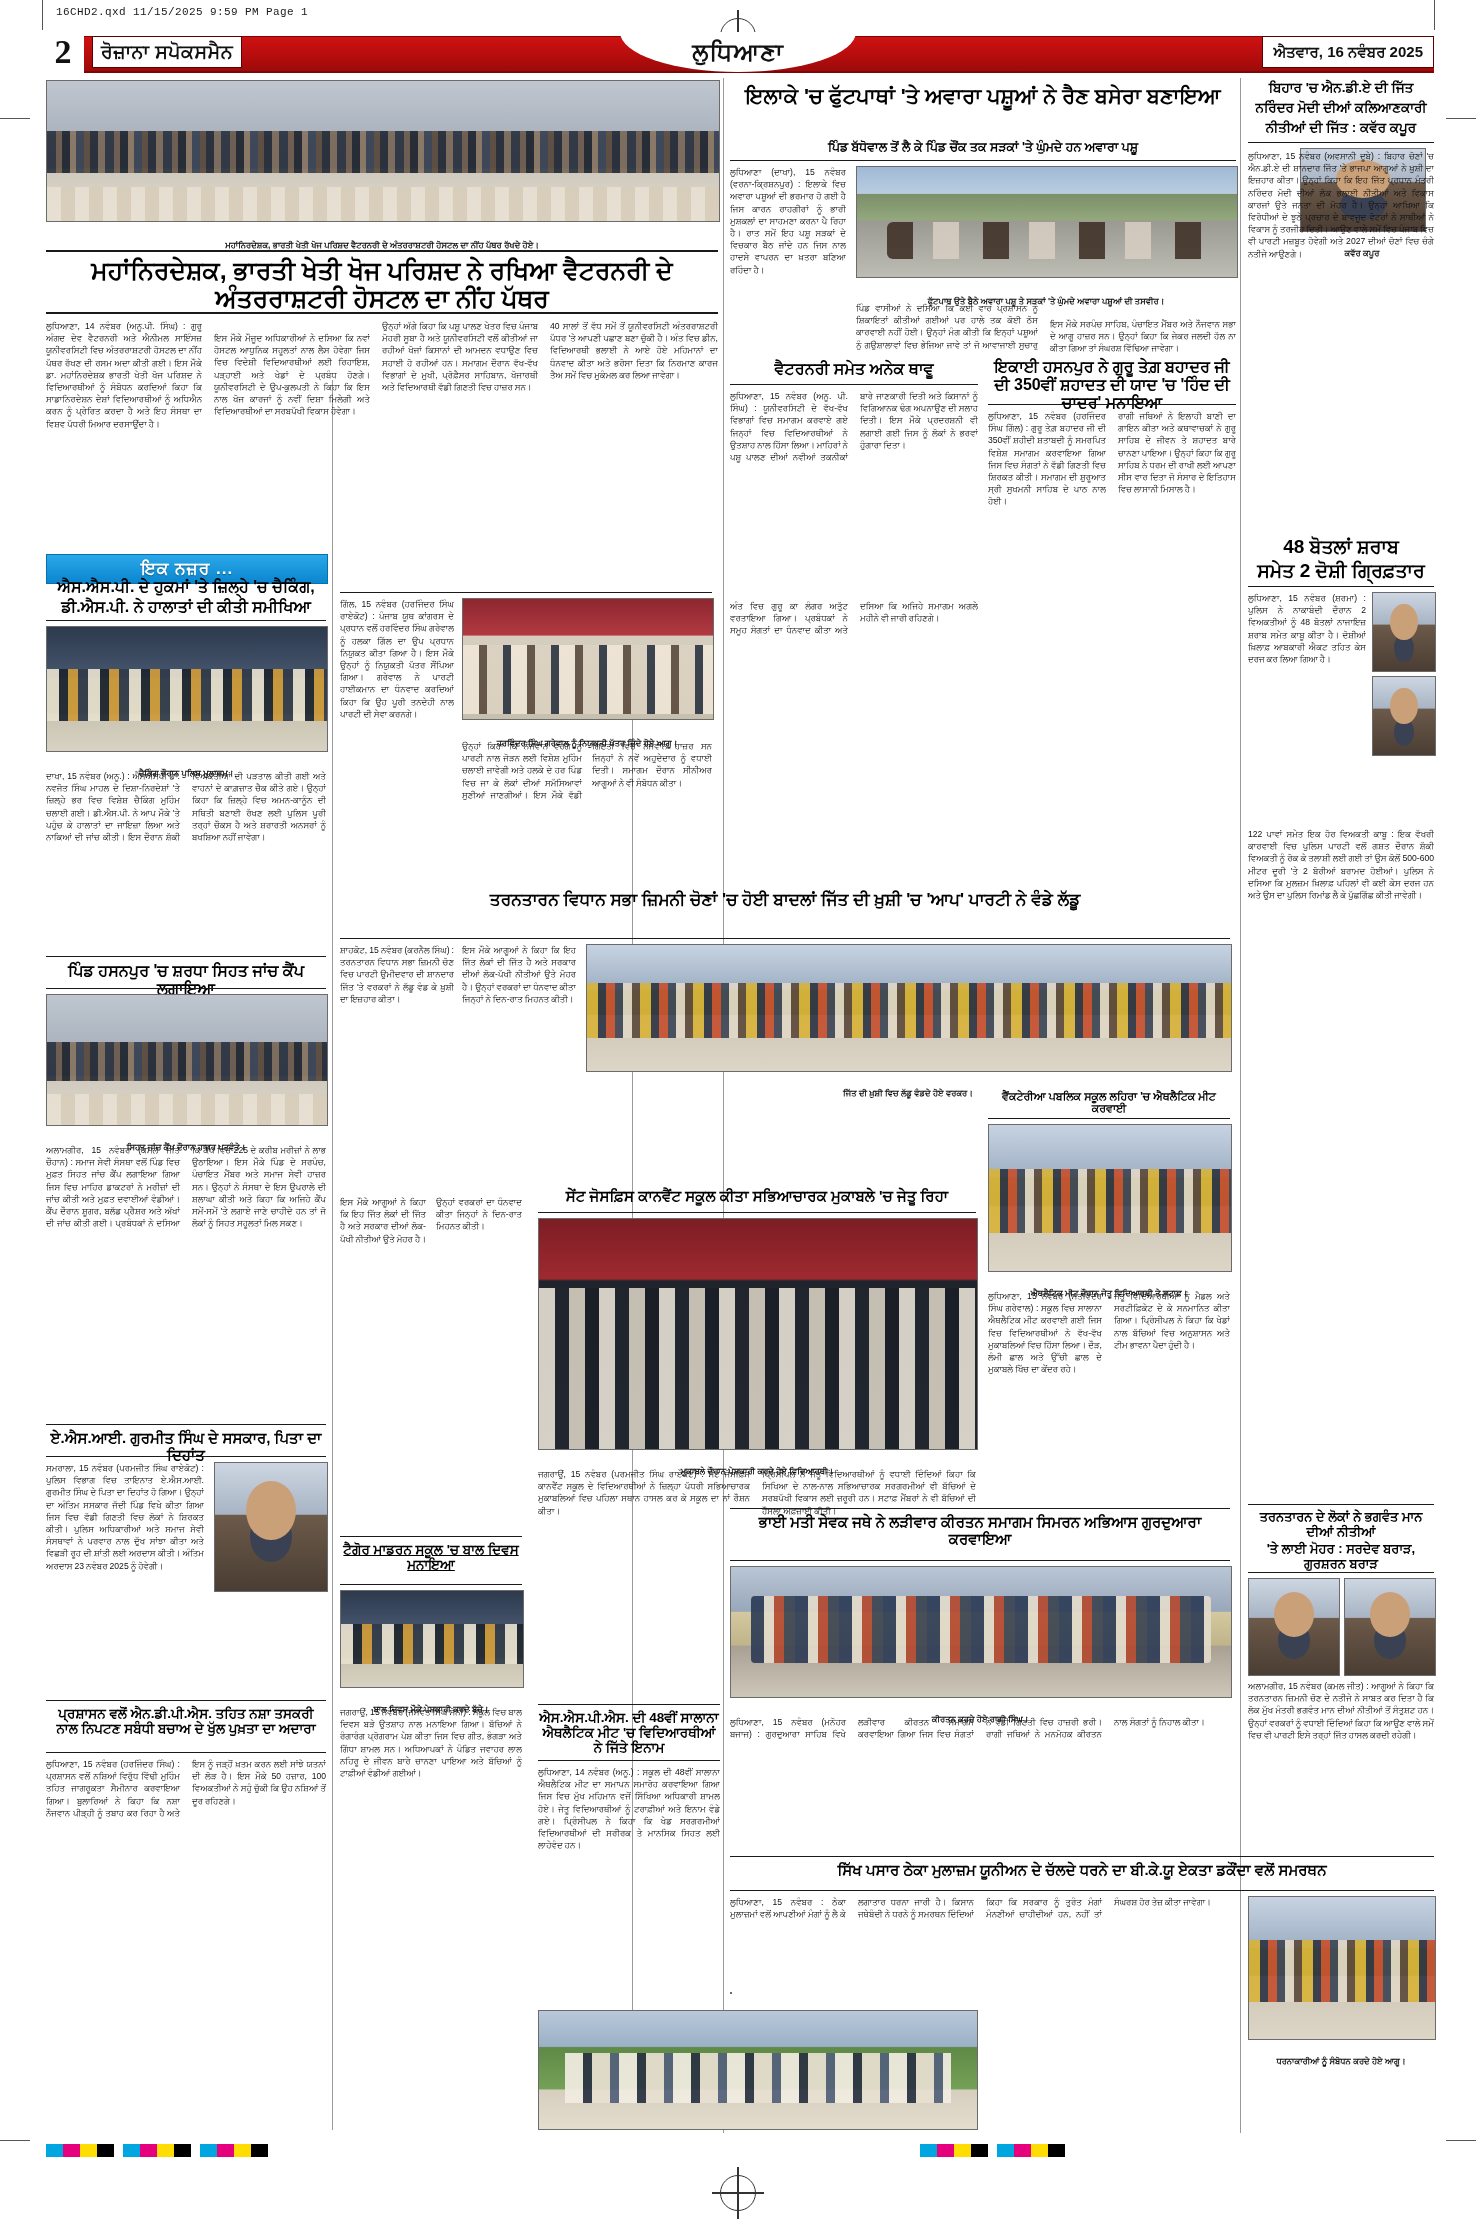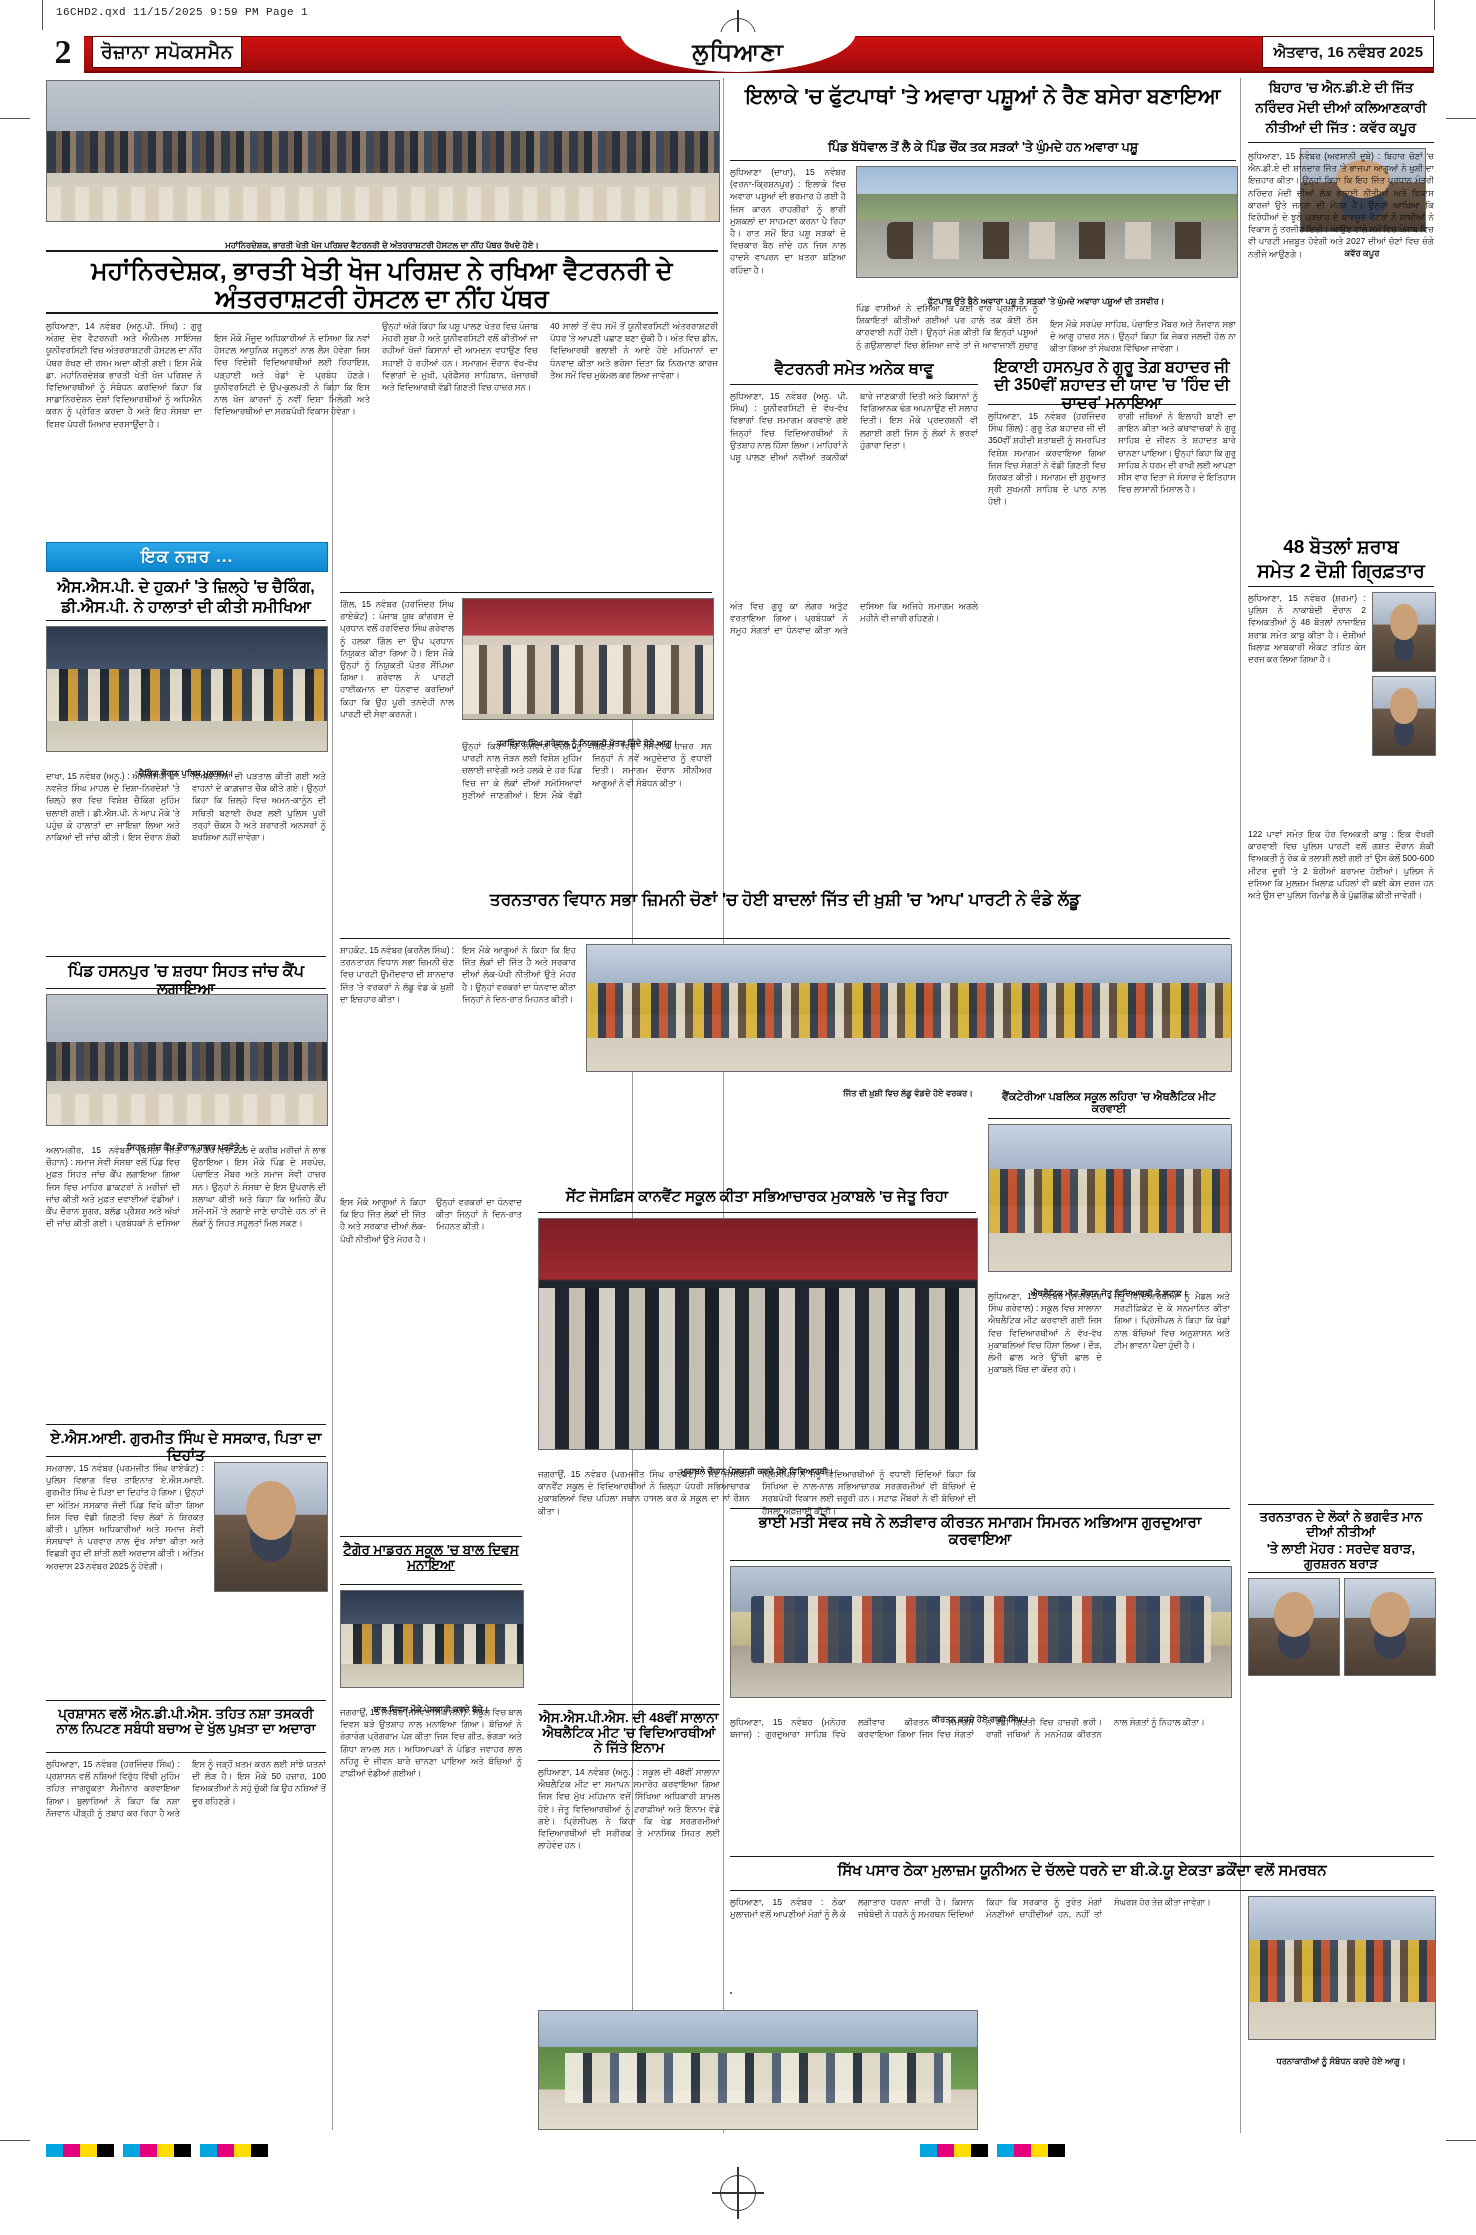--- a/index.html
+++ b/index.html
@@ -42,21 +42,21 @@
   .hl.sm{font-size:13.5px;}
   .hl.left{text-align:left;}
 
   .subhl{position:absolute;font-size:12.5px;font-weight:bold;color:#000;text-align:center;line-height:1.2;}
 
   .body{position:absolute;font-size:8.6px;line-height:1.42;color:#111;text-align:justify;
     -webkit-hyphens:auto;hyphens:auto;word-spacing:-0.4px;overflow:hidden;}
   .cap{position:absolute;font-size:8.4px;font-weight:bold;color:#111;text-align:center;line-height:1.25;overflow:hidden;margin-top:16px;}
 
   .bluebar{position:absolute;background:linear-gradient(180deg,#2aa8e8,#0b86d0);
-    border:1px solid #0a6fae;display:flex;align-items:center;justify-content:center;}
+    border:1px solid #0a6fae;display:flex;align-items:center;justify-content:center;margin-top:12px;}
   .bluebar span{color:#fff;font-weight:bold;font-size:17px;letter-spacing:1px;text-shadow:0 1px 1px rgba(0,0,0,.35);}
 
   
   .photo{position:absolute;overflow:hidden;border:1px solid #6b6b6b;background:#c9c9c0;}
   .ph-group{background:
      linear-gradient(180deg,#bfc6cf 0%,#aab3bf 38%,#8f98a6 39%,#7d8694 62%,#cfcabd 63%,#ded9cc 100%);}
   .ph-group:after{content:"";position:absolute;left:0;right:0;top:36%;height:30%;
      background:repeating-linear-gradient(90deg,
        #2b3340 0 9px,#6d5a4c 9px 15px,#1f2630 15px 23px,#8a7663 23px 29px,
        #394252 29px 37px,#5b4a3e 37px 43px,#242b36 43px 51px,#7b6a5a 51px 58px);
@@ -256,20 +256,21 @@
   <div class="photo ph-kirtan" style="left:730px;top:1566px;width:500px;height:130px;"></div>
   <div class="cap" style="left:730px;top:1698px;width:500px;height:14px;">ਕੀਰਤਨ ਕਰਦੇ ਹੋਏ ਰਾਗੀ ਸਿੰਘ।</div>
   <div class="body" style="left:730px;top:1716px;width:500px;height:60px;column-count:4;column-gap:12px;">ਲੁਧਿਆਣਾ, 15 ਨਵੰਬਰ (ਮਨੋਹਰ ਬਜਾਜ) : ਗੁਰਦੁਆਰਾ ਸਾਹਿਬ ਵਿਖੇ ਲੜੀਵਾਰ ਕੀਰਤਨ ਸਮਾਗਮ ਕਰਵਾਇਆ ਗਿਆ ਜਿਸ ਵਿਚ ਸੰਗਤਾਂ ਨੇ ਵੱਡੀ ਗਿਣਤੀ ਵਿਚ ਹਾਜ਼ਰੀ ਭਰੀ। ਰਾਗੀ ਜਥਿਆਂ ਨੇ ਮਨਮੋਹਕ ਕੀਰਤਨ ਨਾਲ ਸੰਗਤਾਂ ਨੂੰ ਨਿਹਾਲ ਕੀਤਾ।</div>
 
   <div class="rule" style="left:1248px;top:1504px;width:186px;height:1px;"></div>
   <div class="hl sm" style="left:1248px;top:1510px;width:186px;font-size:13px;">ਤਰਨਤਾਰਨ ਦੇ ਲੋਕਾਂ ਨੇ ਭਗਵੰਤ ਮਾਨ ਦੀਆਂ ਨੀਤੀਆਂ</div>
   <div class="hl sm" style="left:1248px;top:1542px;width:186px;font-size:13px;">'ਤੇ ਲਾਈ ਮੋਹਰ : ਸਰਦੇਵ ਬਰਾੜ, ਗੁਰਸ਼ਰਨ ਬਰਾੜ</div>
   <div class="rule" style="left:1248px;top:1572px;width:186px;height:1px;"></div>
   <div class="photo ph-portrait" style="left:1248px;top:1578px;width:90px;height:96px;"></div>
   <div class="photo ph-portrait" style="left:1344px;top:1578px;width:90px;height:96px;"></div>
+  <div class="body" style="left:1248px;top:1680px;width:186px;height:176px;">ਅਲਾਮਗੀਰ, 15 ਨਵੰਬਰ (ਕਮਲ ਜੀਤ) : ਆਗੂਆਂ ਨੇ ਕਿਹਾ ਕਿ ਤਰਨਤਾਰਨ ਜ਼ਿਮਨੀ ਚੋਣ ਦੇ ਨਤੀਜੇ ਨੇ ਸਾਬਤ ਕਰ ਦਿਤਾ ਹੈ ਕਿ ਲੋਕ ਮੁੱਖ ਮੰਤਰੀ ਭਗਵੰਤ ਮਾਨ ਦੀਆਂ ਨੀਤੀਆਂ ਤੋਂ ਸੰਤੁਸ਼ਟ ਹਨ। ਉਨ੍ਹਾਂ ਵਰਕਰਾਂ ਨੂੰ ਵਧਾਈ ਦਿੰਦਿਆਂ ਕਿਹਾ ਕਿ ਆਉਣ ਵਾਲੇ ਸਮੇਂ ਵਿਚ ਵੀ ਪਾਰਟੀ ਇਸੇ ਤਰ੍ਹਾਂ ਜਿੱਤ ਹਾਸਲ ਕਰਦੀ ਰਹੇਗੀ।</div>
 
   <div class="rule" style="left:730px;top:1856px;width:704px;height:1px;"></div>
   <div class="hl sm" style="left:730px;top:1862px;width:704px;font-size:15px;">ਸਿੱਖ ਪਸਾਰ ਠੇਕਾ ਮੁਲਾਜ਼ਮ ਯੂਨੀਅਨ ਦੇ ਚੱਲਦੇ ਧਰਨੇ ਦਾ ਬੀ.ਕੇ.ਯੂ ਏਕਤਾ ਡਕੌਂਦਾ ਵਲੋਂ ਸਮਰਥਨ</div>
   <div class="rule" style="left:730px;top:1890px;width:704px;height:1px;"></div>
   <div class="photo ph-crowd" style="left:1248px;top:1896px;width:186px;height:142px;"></div>
   <div class="cap" style="left:1248px;top:2040px;width:186px;height:14px;">ਧਰਨਾਕਾਰੀਆਂ ਨੂੰ ਸੰਬੋਧਨ ਕਰਦੇ ਹੋਏ ਆਗੂ।</div>
   <div class="body" style="left:730px;top:1896px;width:500px;height:90px;column-count:4;column-gap:12px;">ਲੁਧਿਆਣਾ, 15 ਨਵੰਬਰ : ਠੇਕਾ ਮੁਲਾਜ਼ਮਾਂ ਵਲੋਂ ਆਪਣੀਆਂ ਮੰਗਾਂ ਨੂੰ ਲੈ ਕੇ ਲਗਾਤਾਰ ਧਰਨਾ ਜਾਰੀ ਹੈ। ਕਿਸਾਨ ਜਥੇਬੰਦੀ ਨੇ ਧਰਨੇ ਨੂੰ ਸਮਰਥਨ ਦਿੰਦਿਆਂ ਕਿਹਾ ਕਿ ਸਰਕਾਰ ਨੂੰ ਤੁਰੰਤ ਮੰਗਾਂ ਮੰਨਣੀਆਂ ਚਾਹੀਦੀਆਂ ਹਨ, ਨਹੀਂ ਤਾਂ ਸੰਘਰਸ਼ ਹੋਰ ਤੇਜ਼ ਕੀਤਾ ਜਾਵੇਗਾ।</div>
 
   <div class="photo ph-cricket" style="left:538px;top:2010px;width:438px;height:118px;"></div>
   <div class="photo ph-group" style="left:730px;top:1992px;width:0;height:0;"></div>

